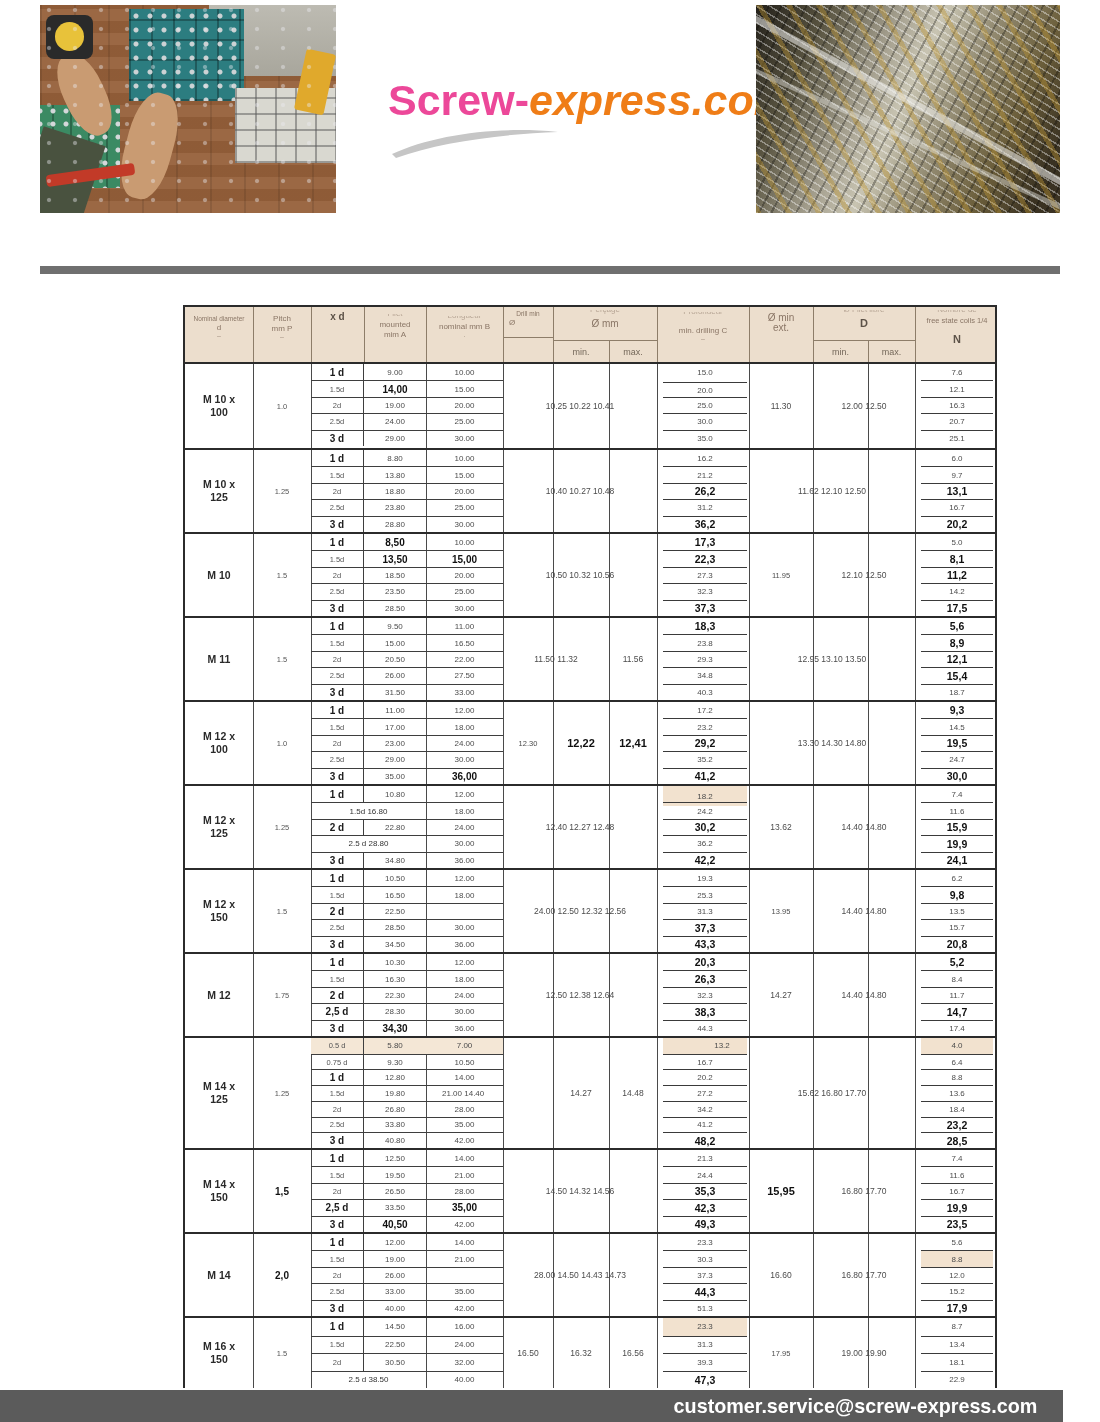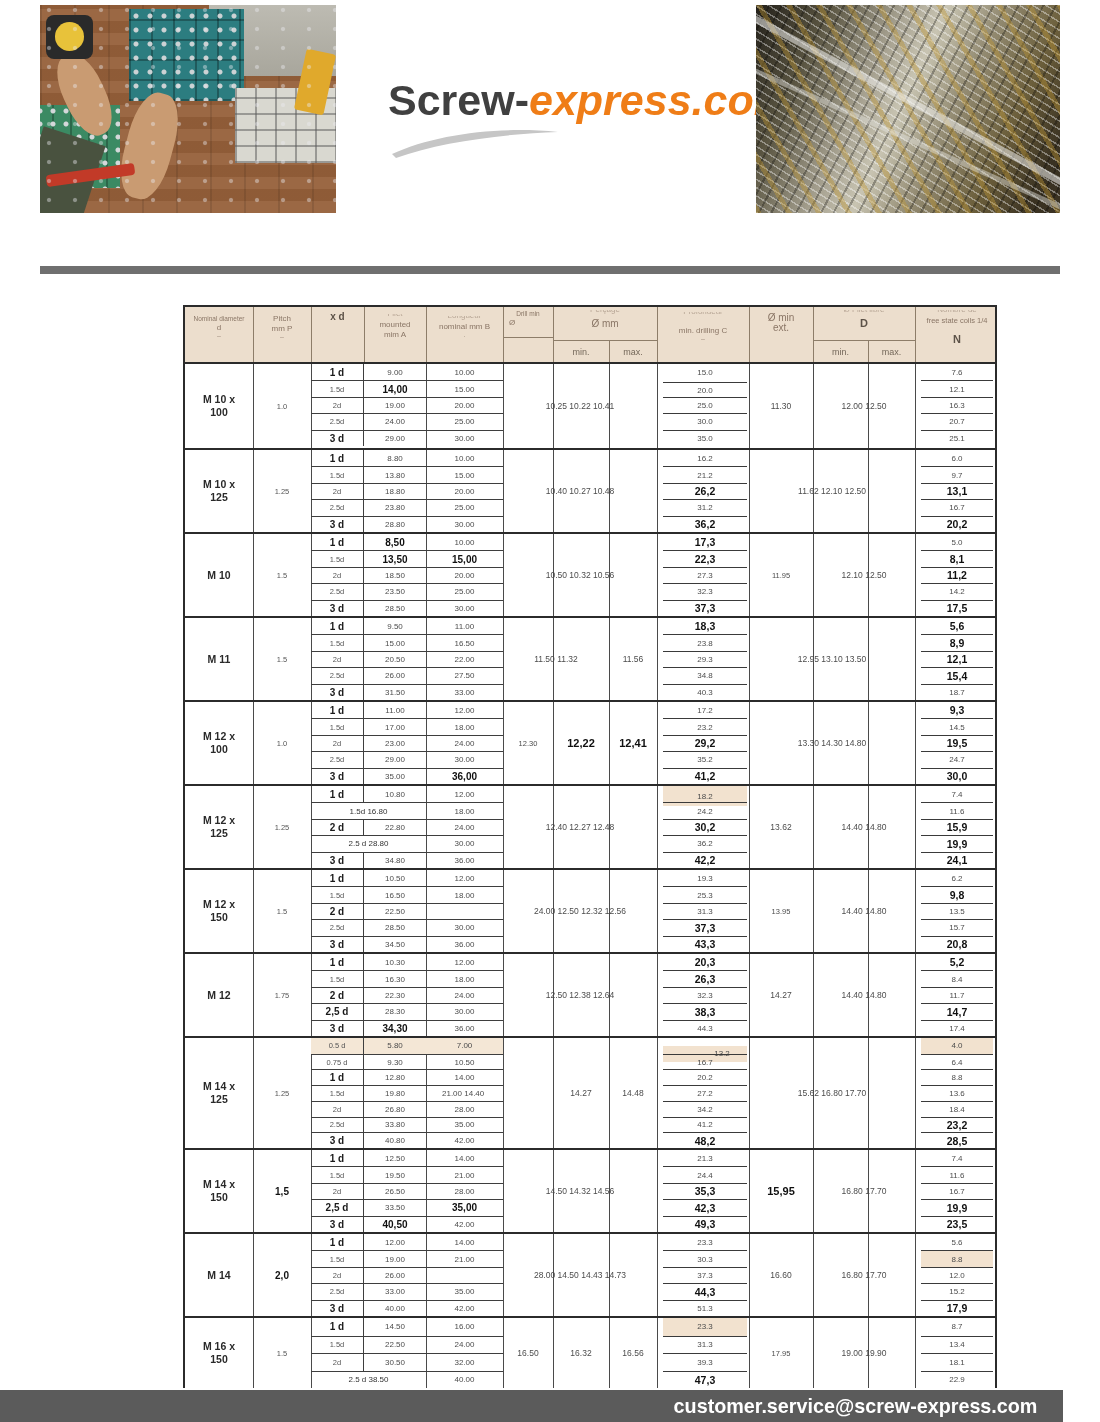--- a/index.html
+++ b/index.html
@@ -16,21 +16,21 @@
   .ph{position:absolute;}
   .ovl{position:absolute;left:0;top:0;right:0;bottom:0;}
   
   .banner{position:absolute;left:40px;top:213px;width:1020px;height:53px;background:#e8771c;
           display:flex;align-items:center;justify-content:center;}
   .banner span{color:#fff;font-size:44px;font-weight:800;transform:scaleX(.88) scaleY(1.05);
                letter-spacing:-1px;white-space:nowrap;}
   .graybar{position:absolute;left:40px;top:266px;width:1020px;height:8px;background:#6f6f6f;}
   
   .logo{position:absolute;left:388px;top:76px;white-space:nowrap;font-size:43px;font-weight:700;}
-  .logo .p1{color:#404040;margin-top:44px;}
+  .logo .p1{color:#ec4899;margin-top:44px;}
   .logo .p2{color:#ef7d17;font-style:italic;}
   .swoosh{position:absolute;left:390px;top:124px;}
   
   .tableWrap{position:absolute;left:183px;top:305px;width:814px;height:1083px;
              border:2px solid #2b2b2b;box-sizing:border-box;background:#fff;}
   .thead{position:relative;height:55px;background:#ecdecd;border-bottom:2px solid #2b2b2b;
          color:#8a7666;}
   .hcell{position:absolute;top:0;bottom:16px;display:flex;flex-direction:column;align-items:center;
          justify-content:center;text-align:center;font-size:8px;line-height:10px;}
   .hcell .tiny{font-size:6.5px;line-height:8px;}
@@ -660,21 +660,21 @@
           <div class="dlab">
             <div>M 14 x</div>
             <div>125</div>
           </div>
           <div class="pcell">1.25</div>
           <div class="rowband hlrow" style="top: 0px; height: 15.7143px;">
             <div class="lab s dv" style="width: 53px;">0.5 d</div>
             <div class="val" style="left: 53px; width: 62px;">5.80</div>
             <div class="val" style="left: 115px; width: 77px;">7.00</div>
           </div>
-          <div class="cbox hl" style="top: 8px; height: 15.7143px; padding-left: 34px;">13.2</div>
+          <div class="cbox hl" style="top: 0px; height: 15.7143px; padding-left: 34px;">13.2</div>
           <div class="nbox hl" style="top: 0px; height: 15.7143px;">4.0</div>
           <div class="rowband bt" style="top: 15.7143px; height: 15.7143px;">
             <div class="lab s dv" style="width: 53px;">0.75 d</div>
             <div class="val" style="left: 53px; width: 62px;">9.30</div>
             <div class="val" style="left: 115px; width: 77px;">10.50</div>
           </div>
           <div class="cbox bt" style="top: 15.7143px; height: 15.7143px;">16.7</div>
           <div class="nbox bt" style="top: 15.7143px; height: 15.7143px;">6.4</div>
           <div class="rowband bt" style="top: 31.4286px; height: 15.7143px;">
             <div class="lab b dv" style="width: 53px;">1 d</div>

